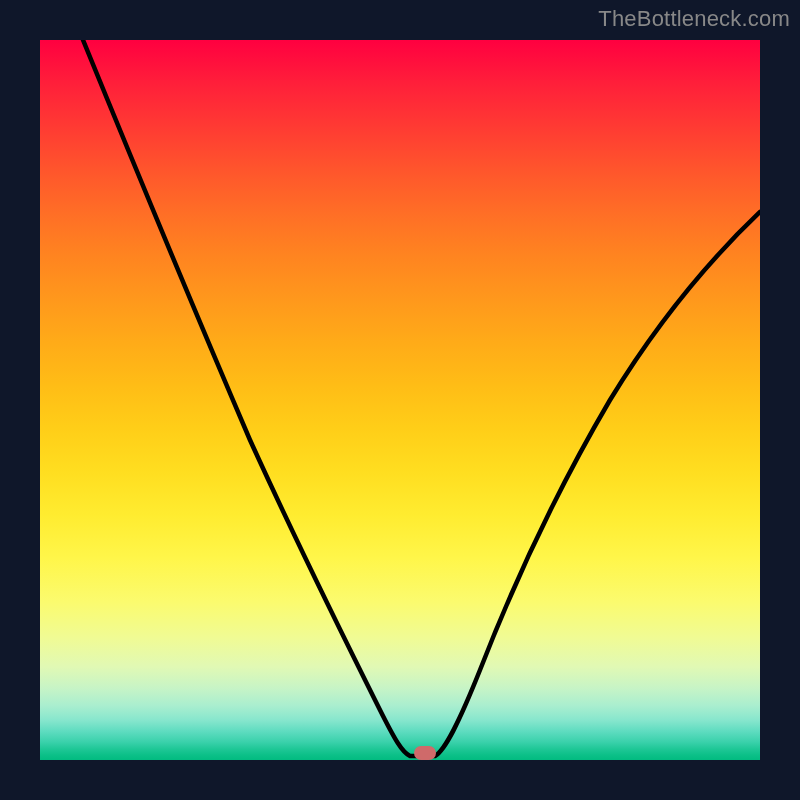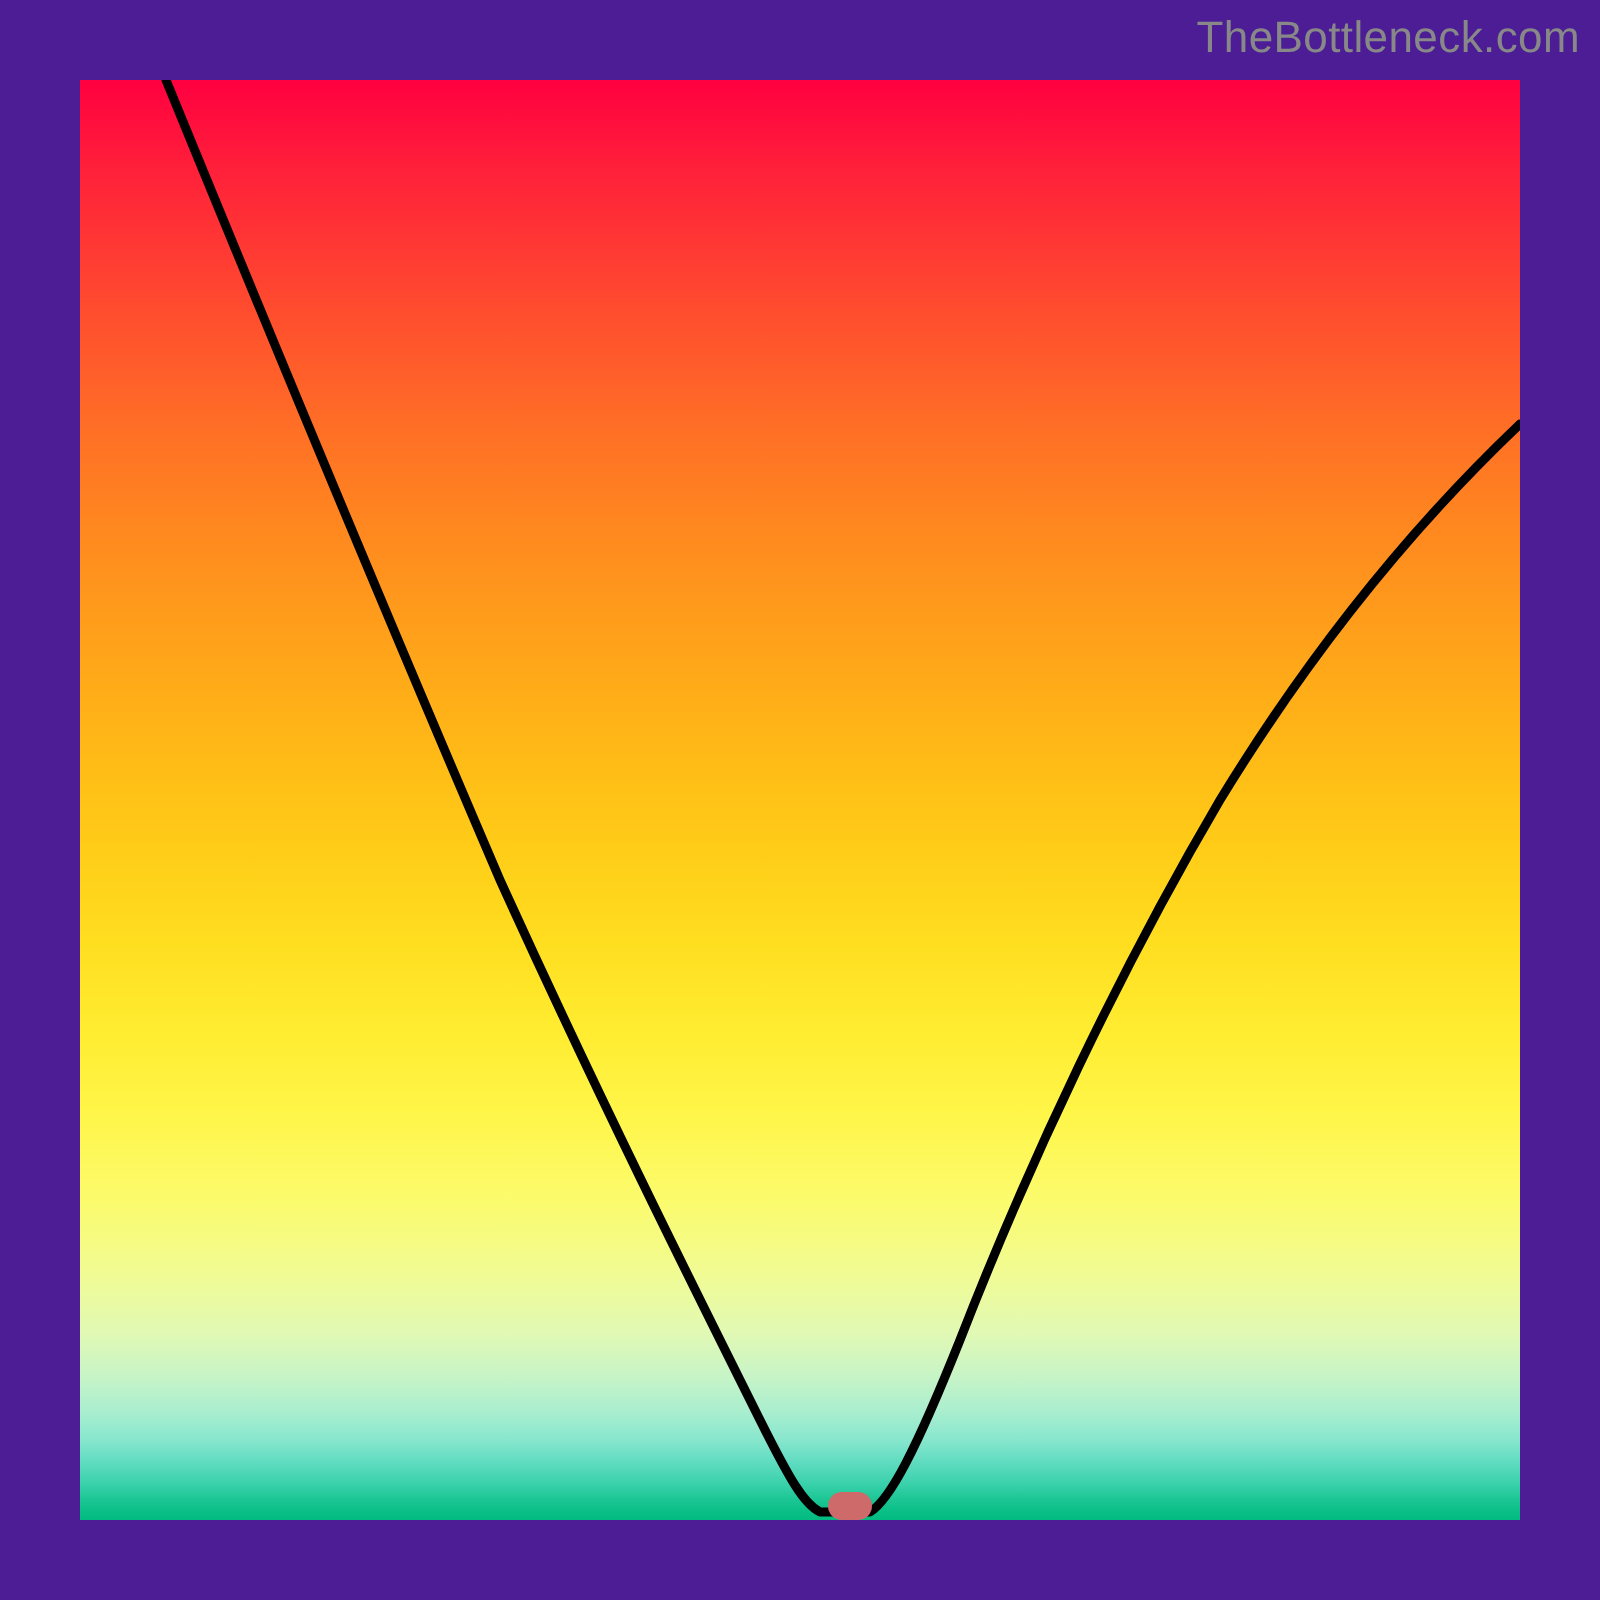--- a/index.html
+++ b/index.html
@@ -8,21 +8,21 @@
     width: 800px;
     height: 800px;
     overflow: hidden;
     background: #000;
     font-family: Arial, Helvetica, sans-serif;
   }
   .frame {
     position: relative;
     width: 800px;
     height: 800px;
-    background: #4c1d95;
+    background: #0f172a;
   }
   .plot {
     position: absolute;
     left: 40px;
     top: 40px;
     width: 720px;
     height: 720px;
     background: linear-gradient(
       to bottom,
       #ff0040 0%,

